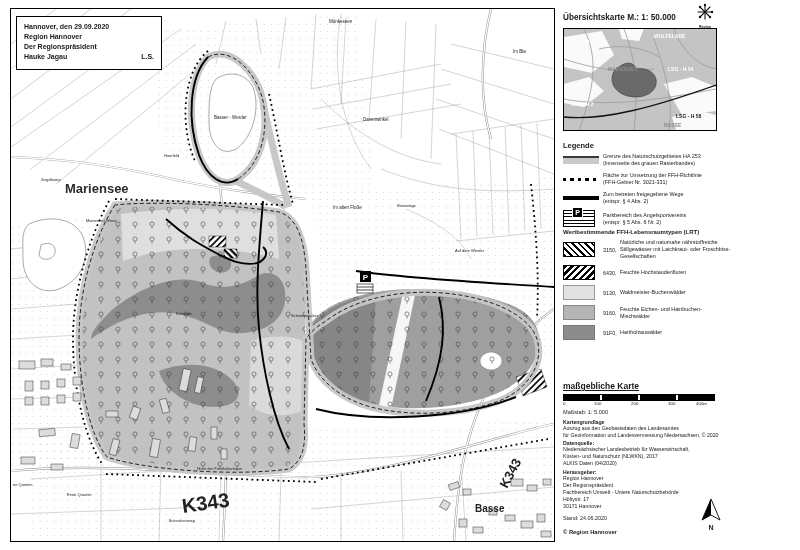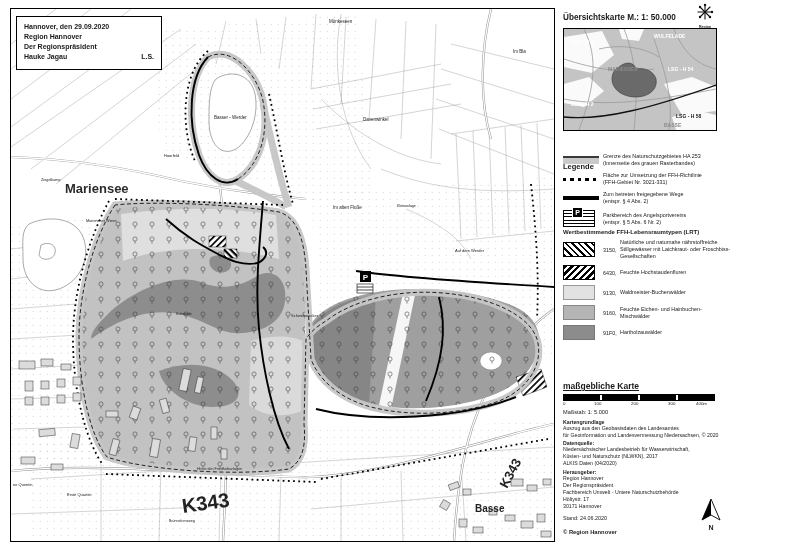--- a/index.html
+++ b/index.html
@@ -11,21 +11,21 @@
     font-size:7px;font-weight:bold;line-height:1.45;z-index:5;}
   #stamp .lsrow{display:flex;justify-content:space-between;}
   
   #right-panel{left:563px;top:0;width:237px;height:392px;}
   #rh-logo{left:129px;top:2px;width:26px;text-align:center;}
   #rh-logo .logo-cap{font-size:3.5px;font-weight:bold;color:#222;margin-top:-1px;}
   #ov-title{left:0;top:13px;font-size:8.2px;font-weight:bold;}
   #minimap{left:0;top:28px;width:152px;height:101px;border:1px solid #000;background:#c4c4c4;overflow:hidden;}
   .mm-label{position:absolute;font-size:5px;font-weight:bold;white-space:nowrap;}
   .mm-white{color:#fff;} .mm-gray{color:#8a8a8a;} .mm-dark{color:#222;}
-  #legend-h{left:0;top:141px;font-size:7.5px;font-weight:bold;margin-top:21px;}
+  #legend-h{left:0;top:141px;font-size:7.5px;font-weight:bold;}
   #legend-rows{left:0;top:153px;width:237px;}
   #lrt-h{left:0;top:229px;font-size:6px;font-weight:bold;}
   #lrt-rows{left:0;top:239px;width:237px;}
   .lrow{display:flex;align-items:center;margin-bottom:5px;}
   .swc{width:40px;flex:0 0 40px;display:flex;justify-content:flex-start;align-items:center;}
   .lcode{width:17px;flex:0 0 17px;font-size:5.4px;}
   .ltext{flex:1;font-size:5.4px;line-height:1.3;white-space:pre-line;}
   .sw{display:inline-block;}
   .sw-band{width:36px;height:6px;background:#c9c9c9;border-top:2px solid #3a3a3a;}
   .sw-dotted{width:36px;height:3px;background:repeating-linear-gradient(90deg,#000 0 3.5px,#fff 3.5px 7.5px);}

